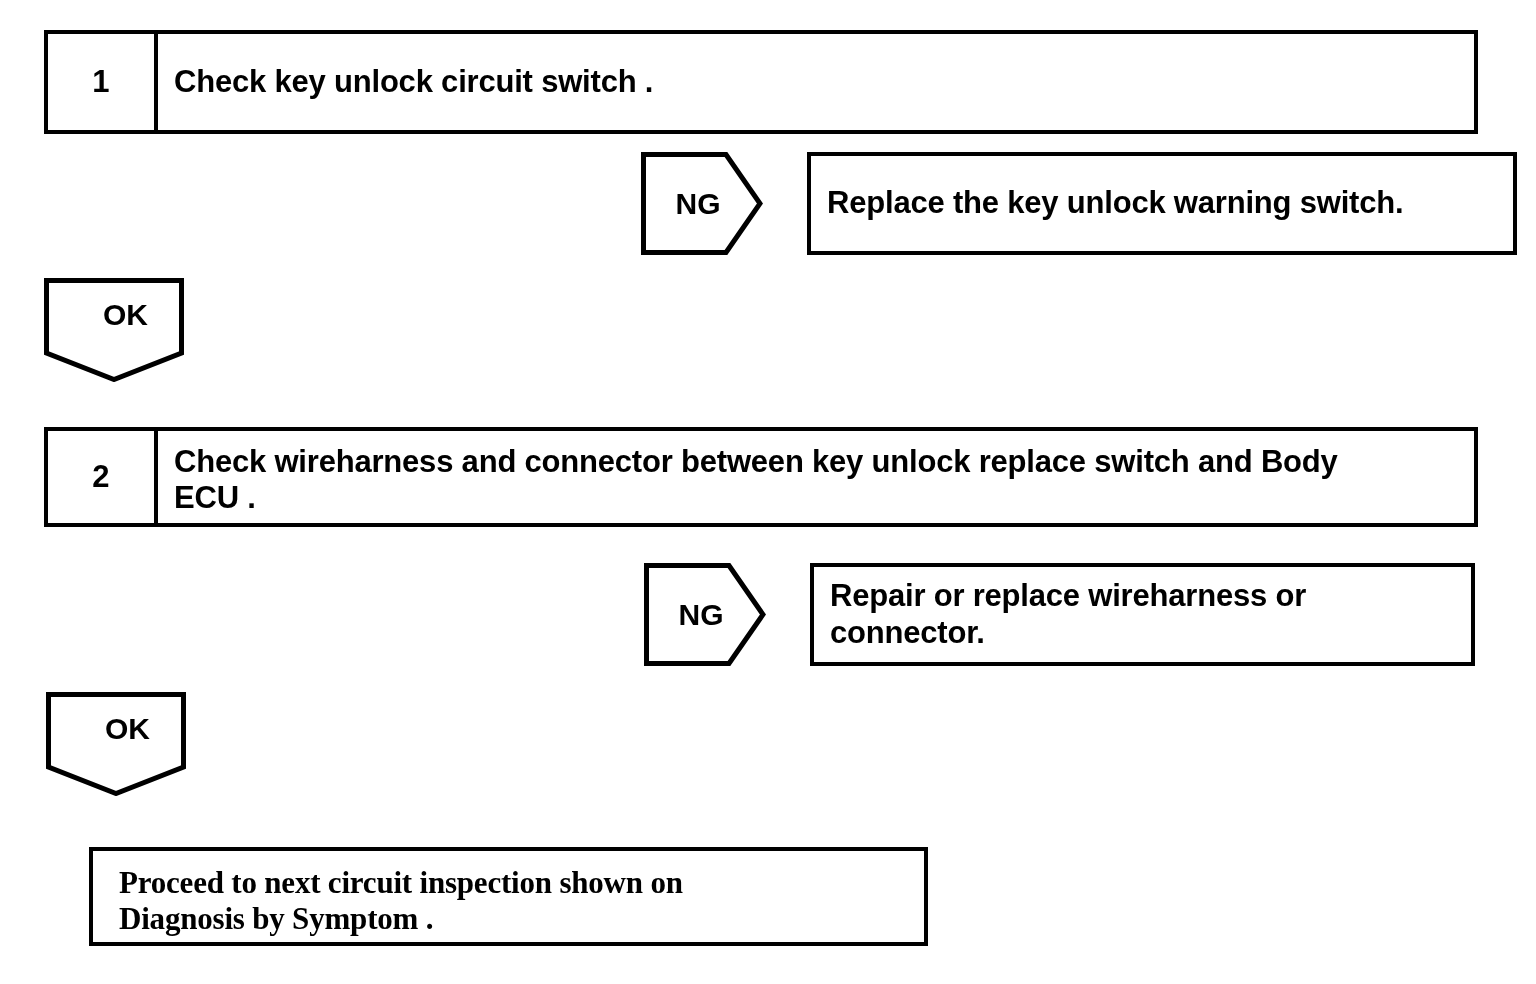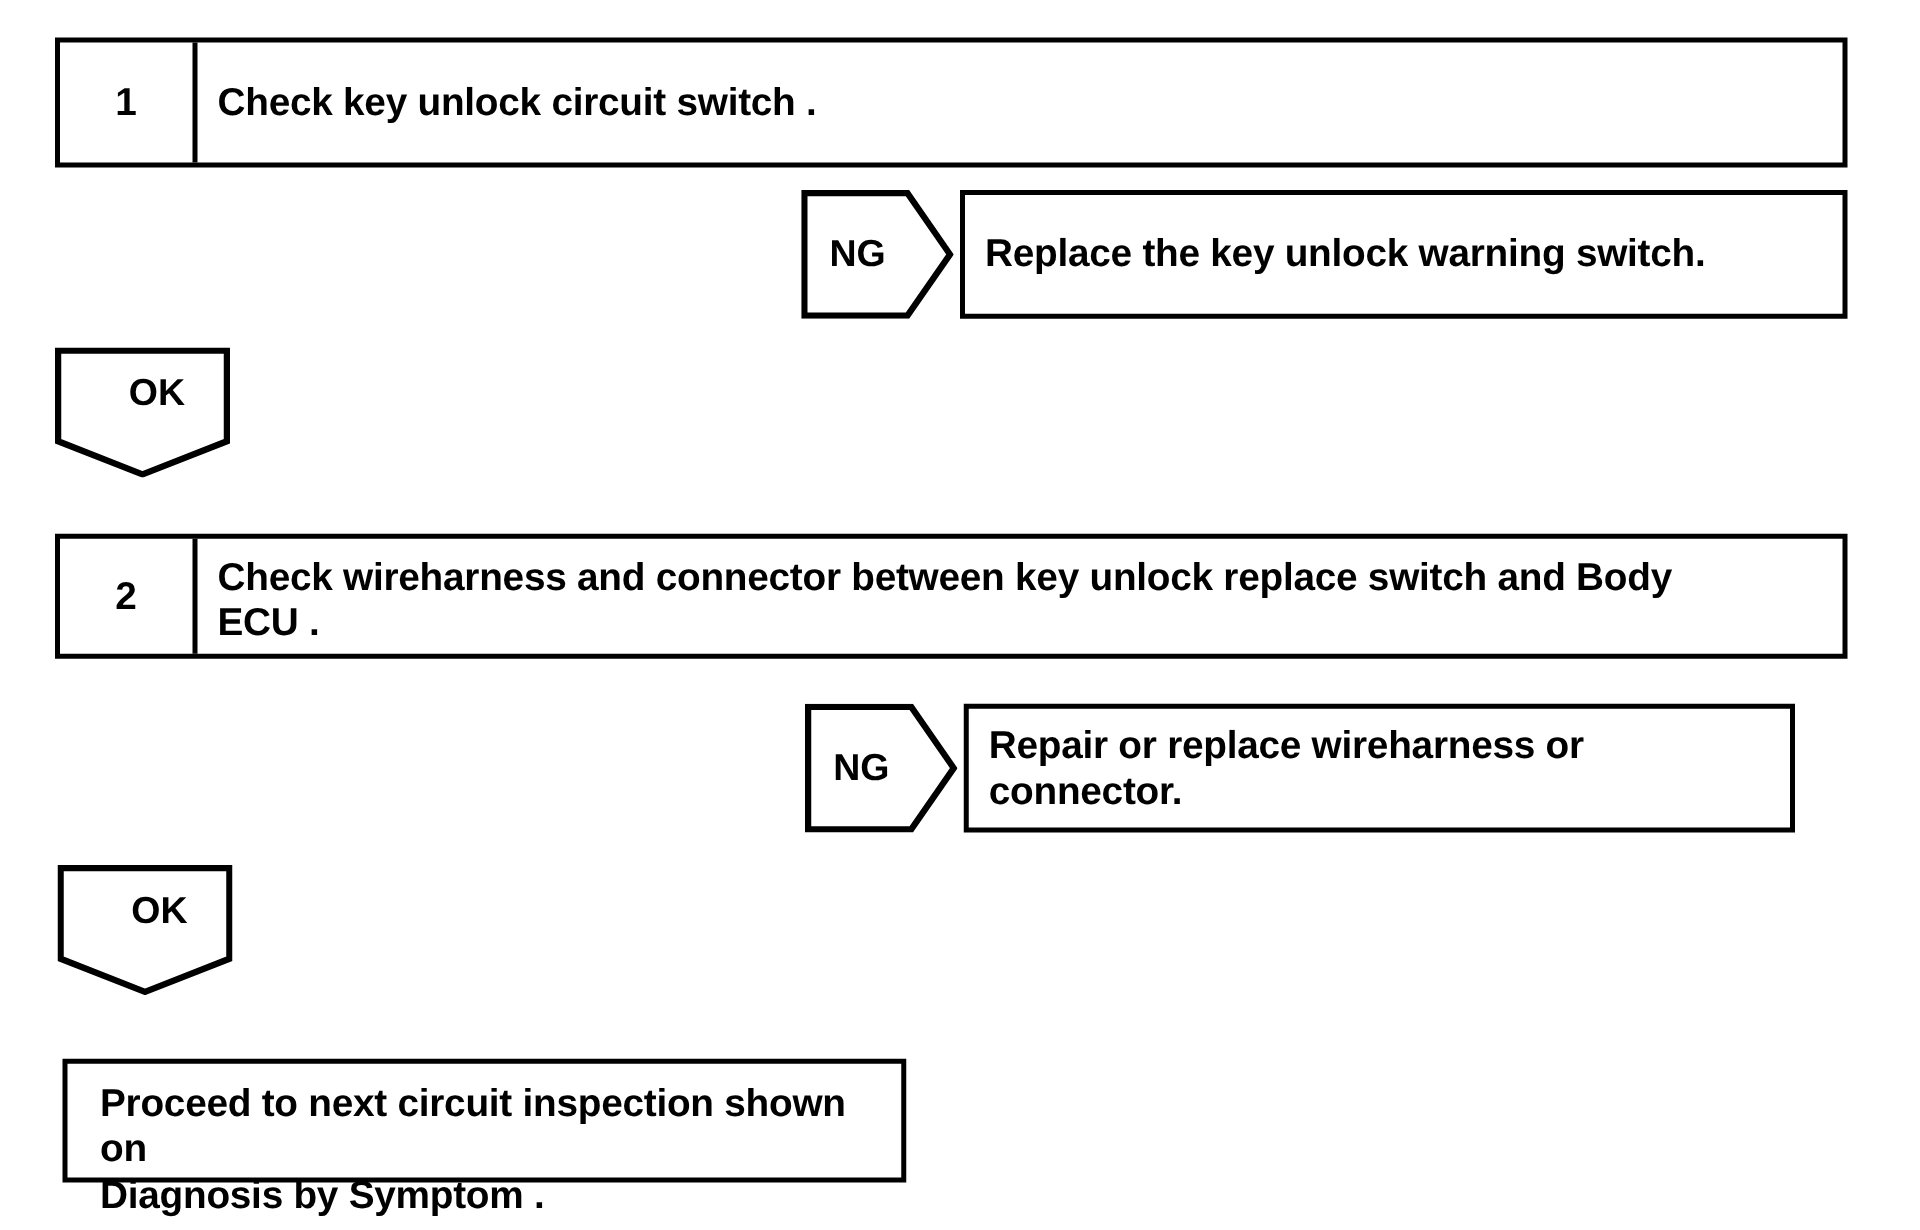--- a/index.html
+++ b/index.html
@@ -65,30 +65,32 @@
     border: 4px solid #000000;
     background: #ffffff;
     display: flex;
     align-items: center;
     padding: 0 14px 0 16px;
     font-size: 31px;
     font-weight: bold;
     letter-spacing: -0.2px;
     line-height: 1.17;
     white-space: pre-line;
+    margin-left: 39px;
   }
   .result-box.multiline {
     align-items: flex-start;
     padding-top: 14px;
     padding-left: 26px;
   }
 
   
   .ng-tag {
     position: absolute;
+    padding-left: 32px;
   }
   .ng-tag svg {
     display: block;
     position: absolute;
     top: 0;
     left: 0;
   }
   .ng-label {
     position: absolute;
     top: 0;
@@ -172,18 +174,18 @@
     <span>Repair or replace wireharness or connector.</span>
   </div>
 
   <div class="ok-tag" style="left:46px; top:692px; width:140px; height:104px;">
     <svg width="140" height="104" viewBox="0 0 140 104" aria-hidden="true">
       <polygon points="2.5,2.5 137.5,2.5 137.5,75 70,101.5 2.5,75" fill="#ffffff" stroke="#000000" stroke-width="5" stroke-linejoin="miter"></polygon>
     </svg>
     <div class="ok-label">OK</div>
   </div>
 
-  <div class="result-box multiline" style="left:50px; top:847px; width:675px; height:99px;">
+  <div class="result-box multiline" style="left:50px; top:847px; width:839px; height:99px;font-family:Liberation Serif, serif;">
     <span>Proceed to next circuit inspection shown on
  Diagnosis by Symptom .</span>
   </div>
 
 </div>
 
 </body></html>

